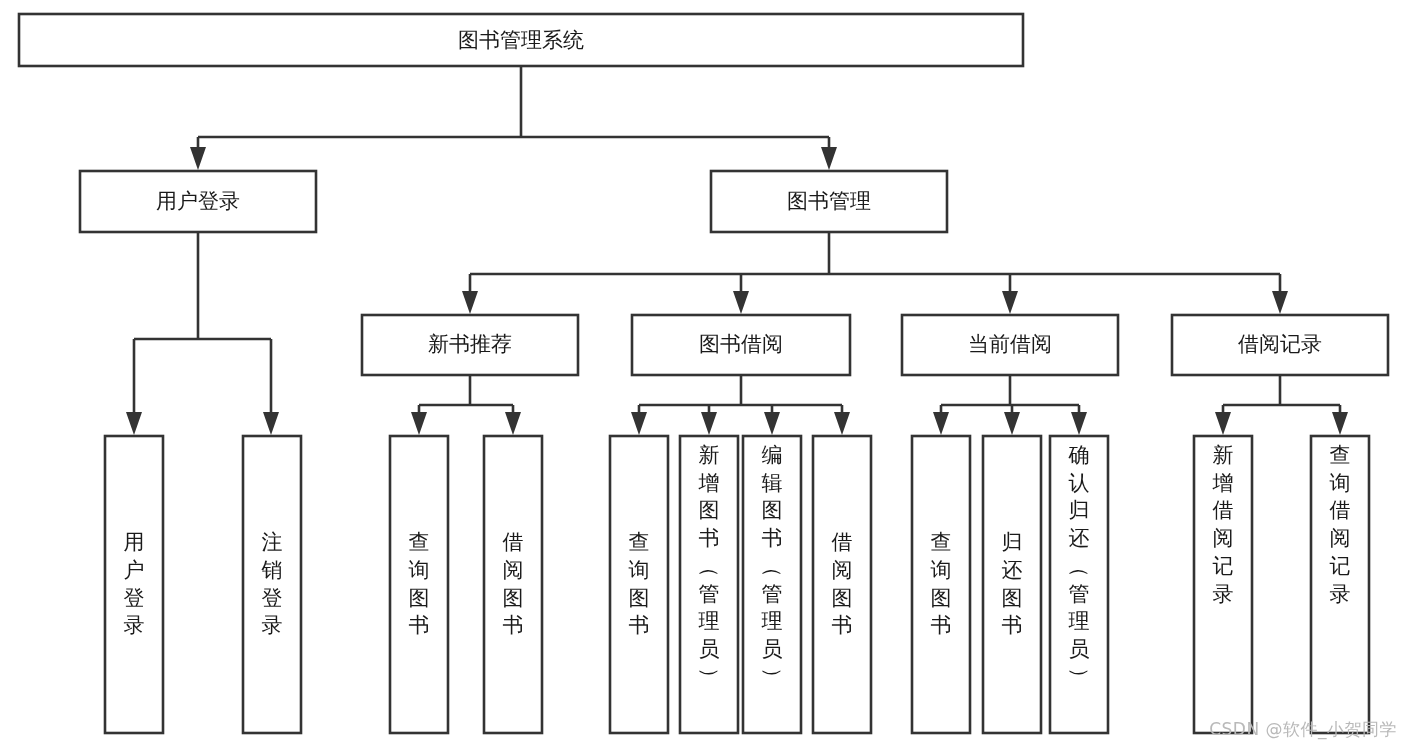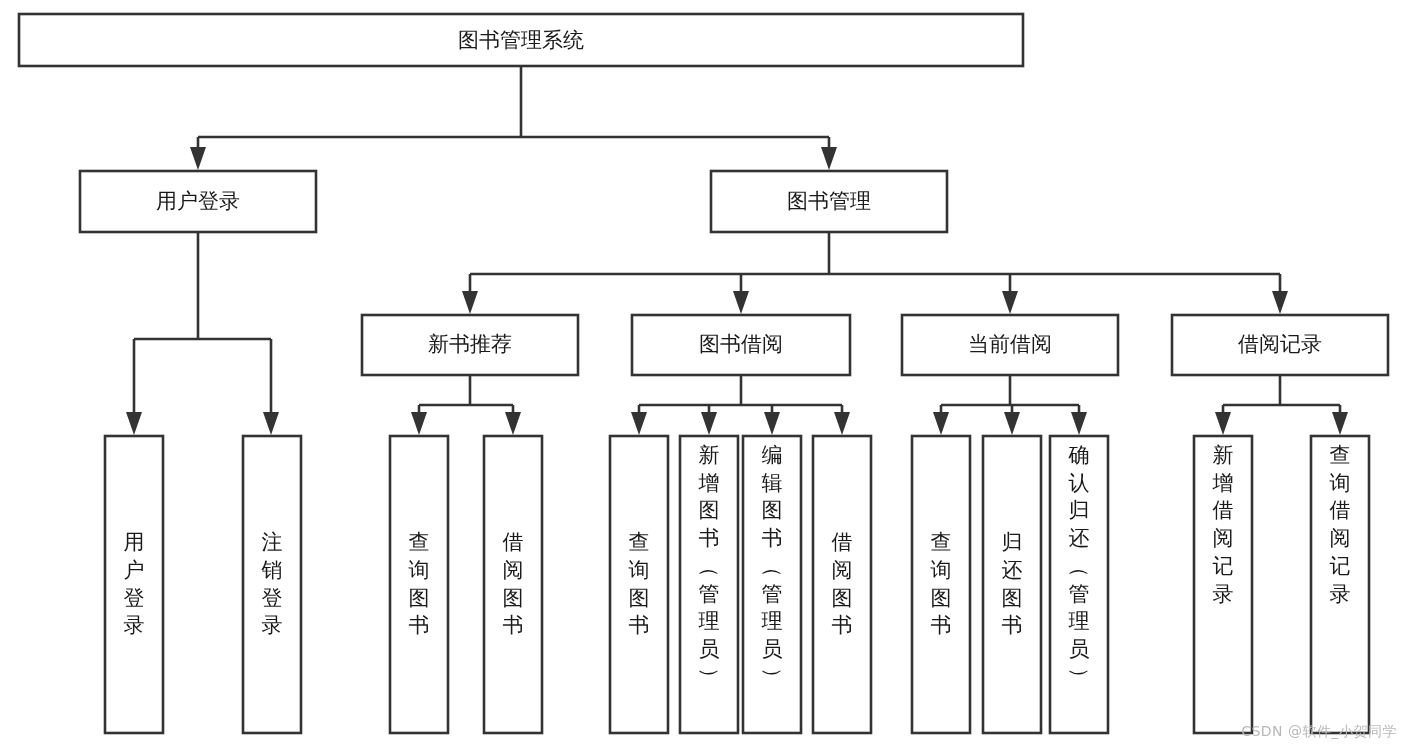--- a/index.html
+++ b/index.html
@@ -72,21 +72,21 @@
     text-align: center;
   }
   .vchar.rot {
     transform: rotate(90deg);
   }
   .watermark {
     position: absolute;
     right: 8px;
     bottom: 6px;
     font-family: "DejaVu Sans", "Liberation Sans", sans-serif;
-    font-size: 14px;
+    font-size: 17px;
     color: #b9b9b9;
     letter-spacing: 0.5px;
     white-space: nowrap;
     user-select: none;
   }
 </style>
 </head>
 <body>
 
 <div id="diagram-root">

